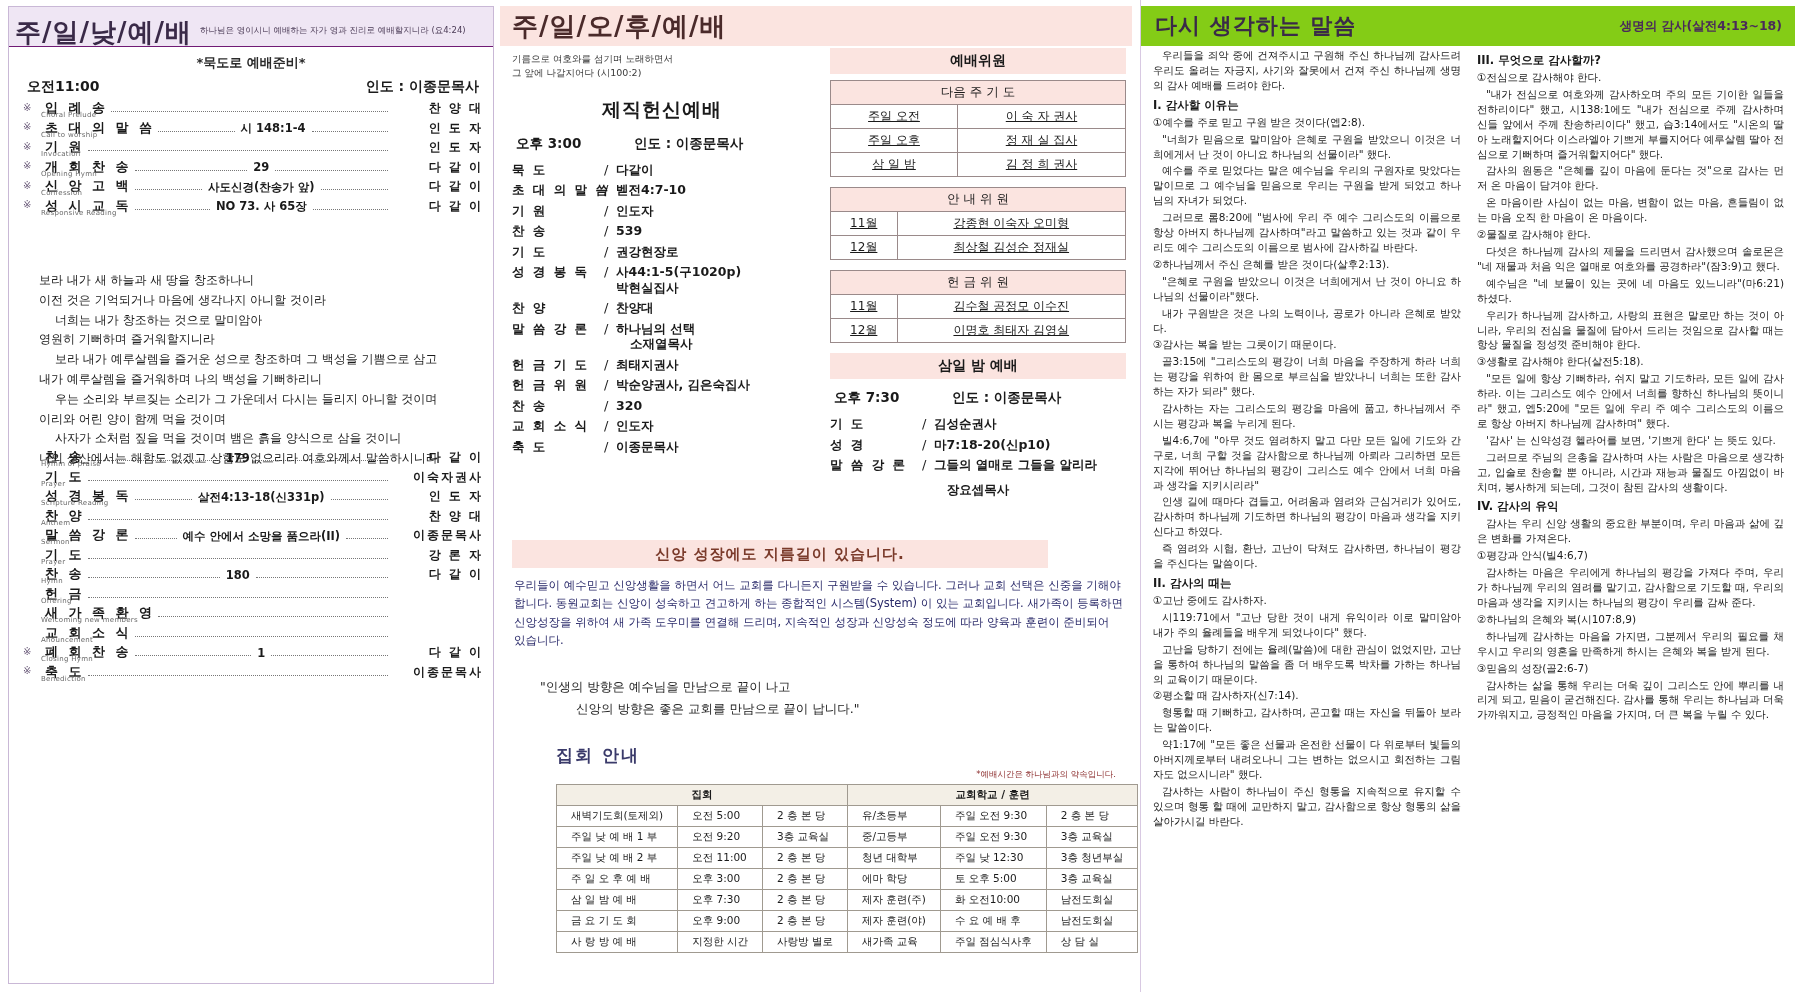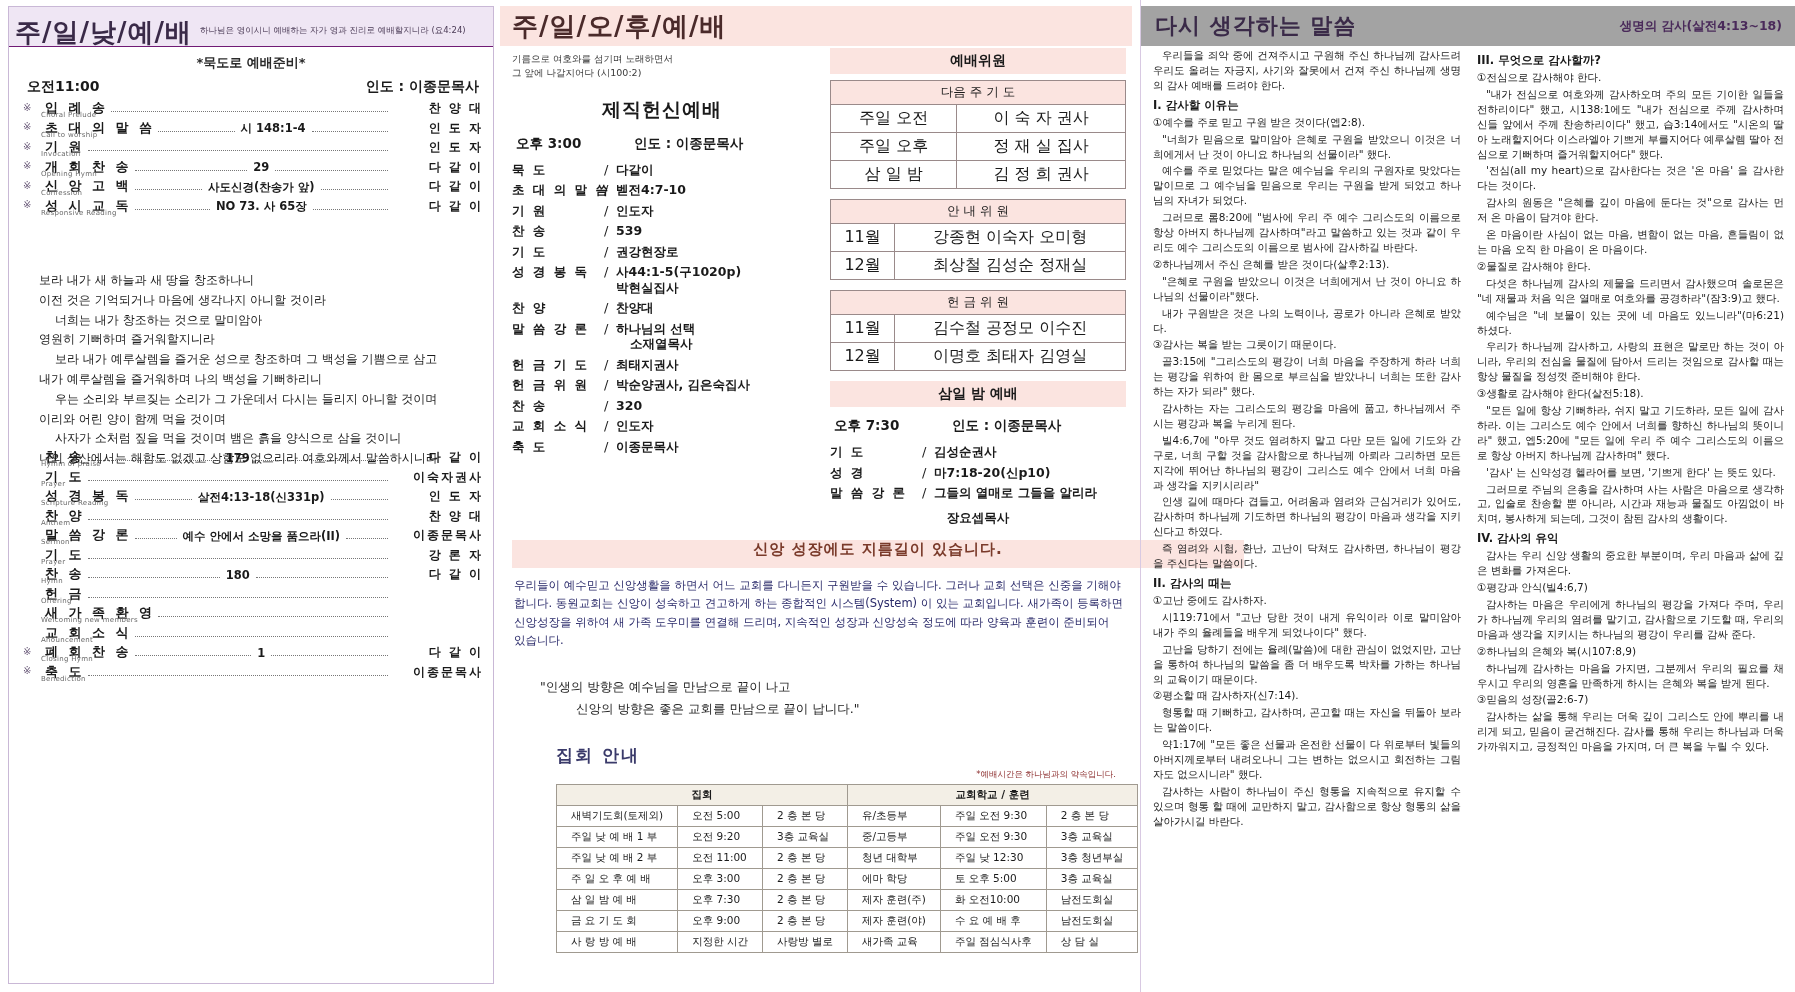--- a/index.html
+++ b/index.html
@@ -51,39 +51,39 @@
   .pko { width:92px; font-weight:bold; letter-spacing:2px; flex:none; white-space:nowrap; font-size:12.5px;}
   .psep { width:12px; flex:none; }
   .pval { font-weight:bold; font-size:12.5px; }
   .pval2 { font-weight:bold; font-size:12.5px; padding-left:104px; margin-top:-4px; margin-bottom:7px; }
   .pval3 { font-weight:bold; font-size:12.5px; padding-left:118px; margin-top:-4px; margin-bottom:7px; }
 
   .c2-right { position:absolute; left:330px; top:48px; width:296px; }
   .rt-title { text-align:center; font-size:14px; font-weight:bold; background:#fbe4e0; padding:4px 0; margin-bottom:6px; }
   table.bx { width:100%; border-collapse:collapse; font-size:12px; }
   table.bx th { background:#fbe4e0; border:1px solid #9a8a8a; padding:3px 0; font-weight:normal; font-size:12.5px; }
-  table.bx td { border:1px solid #9a8a8a; padding:3px 4px; text-align:center; font-size:16px; }
+  table.bx td { border:1px solid #9a8a8a; padding:3px 4px; text-align:center; font-size:12px;text-decoration:underline; }
   .bx-wrap { margin-bottom:10px; }
 
-  .c2-banner { position:absolute; left:12px; top:540px; width:732px; height:28px; background:#fbe4e0; display:flex; justify-content:center; }
+  .c2-banner { position:absolute; left:12px; top:540px; width:536px; height:28px; background:#fbe4e0; display:flex; align-items:center; justify-content:center; }
   .c2-banner span { font-size:15px; font-weight:bold; color:#7a3a2a; letter-spacing:1px; }
   .c2-para { position:absolute; left:14px; top:576px; width:610px; font-size:11.5px; line-height:1.6; color:#2a2a6a; }
   .c2-quote { position:absolute; left:40px; top:676px; width:580px; font-size:12.5px; line-height:1.75; color:#222; }
   .c2-quote .q2 { padding-left:36px; }
 
   .c2-info { position:absolute; left:56px; top:744px; width:560px; }
   .c2-info-title { font-size:17px; font-weight:bold; color:#3a3a6a; letter-spacing:2px; margin-bottom:2px; }
   .c2-info-note { text-align:right; font-size:8.5px; color:#8a2a2a; margin-bottom:3px; }
   table.sched { border-collapse:collapse; width:540px; font-size:10.5px; }
   table.sched th { background:#f3efe6; border:1px solid #a09a90; padding:3px 2px; font-weight:bold;text-align:center; }
   table.sched td { border:1px solid #a09a90; padding:3px 14px; white-space:nowrap;margin-top:42px; }
 
   
   .col3 { width:655px; height:992px; position:relative; border-left:1px solid #d8c9e2;}
-  .c3-head { position:absolute; left:0; top:6px; width:655px; height:40px; background:#a3a3a3; display:flex; align-items:center; justify-content:space-between; padding:8px 14px; }
+  .c3-head { position:absolute; left:0; top:6px; width:655px; height:40px; background:#84cc16; display:flex; align-items:center; justify-content:space-between; padding:8px 14px; }
   .c3-title { font-size:22px; font-weight:bold; color:#3a2a48; letter-spacing:1px; }
   .c3-ref { font-size:12.5px; font-weight:bold; color:#4a2a5a; }
   .c3-body { position:absolute; left:0; top:48px; width:655px; height:940px; display:flex; }
   .c3-colA { width:330px; padding:0 10px 0 12px; }
   .c3-colB { width:325px; padding:0 12px 0 6px; }
   .p { font-size:10.5px; line-height:1.42; text-align:justify; text-indent:9px; margin-bottom:2px; }
   .p0 { text-indent:0; }
   .h { font-size:11.5px; font-weight:bold; margin:5px 0 2px 0; }
 </style>
 </head>
@@ -547,21 +547,20 @@
           <div class="p">고난을 당하기 전에는 율례(말씀)에 대한 관심이 없었지만, 고난을 통하여 하나님의 말씀을 좀 더 배우도록 박차를 가하는 하나님의 교육이기 때문이다.</div>
           <div class="p p0">②평소할 때 감사하자(신7:14).</div>
           <div class="p">형통할 때 기뻐하고, 감사하며, 곤고할 때는 자신을 뒤돌아 보라는 말씀이다.</div>
           <div class="p">약1:17에 "모든 좋은 선물과 온전한 선물이 다 위로부터 빛들의 아버지께로부터 내려오나니 그는 변하는 없으시고 회전하는 그림자도 없으시니라" 했다.</div>
           <div class="p">감사하는 사람이 하나님이 주신 형통을 지속적으로 유지할 수 있으며 형통 할 때에 교만하지 말고, 감사함으로 항상 형통의 삶을 살아가시길 바란다.</div>
         </div>
       <div class="c3-colB" id="sermon-right">
           <div class="h">III.  무엇으로 감사할까?</div>
           <div class="p p0">①전심으로 감사해야 한다.</div>
           <div class="p">"내가 전심으로 여호와께 감사하오며 주의 모든 기이한 일들을 전하리이다" 했고, 시138:1에도 "내가 전심으로 주께 감사하며 신들 앞에서 주께 찬송하리이다" 했고, 습3:14에서도 "시온의 딸아 노래할지어다 이스라엘아 기쁘게 부를지어다 예루살렘 딸아 전심으로 기뻐하며 즐거워할지어다" 했다.</div>
-          <div class="p">'전심(all my heart)으로 감사한다는 것은 '온 마음' 을 감사한다는 것이다.</div>
           <div class="p">감사의 원동은 "은혜를 깊이 마음에 둔다는 것"으로 감사는 먼저 온 마음이 담겨야 한다.</div>
           <div class="p">온 마음이란 사심이 없는 마음, 변함이 없는 마음, 흔들림이 없는 마음 오직 한 마음이 온 마음이다.</div>
           <div class="p p0">②물질로 감사해야 한다.</div>
           <div class="p">다섯은 하나님께 감사의 제물을 드리면서 감사했으며 솔로몬은 "네 재물과 처음 익은 열매로 여호와를 공경하라"(잠3:9)고 했다.</div>
           <div class="p">예수님은 "네 보물이 있는 곳에 네 마음도 있느니라"(마6:21) 하셨다.</div>
           <div class="p">우리가 하나님께 감사하고, 사랑의 표현은 말로만 하는 것이 아니라, 우리의 전심을 물질에 담아서 드리는 것임으로 감사할 때는 항상 물질을 정성껏 준비해야 한다.</div>
           <div class="p p0">③생활로 감사해야 한다(살전5:18).</div>
           <div class="p">"모든 일에 항상 기뻐하라, 쉬지 말고 기도하라, 모든 일에 감사하라. 이는 그리스도 예수 안에서 너희를 향하신 하나님의 뜻이니라" 했고, 엡5:20에 "모든 일에 우리 주 예수 그리스도의 이름으로 항상 아버지 하나님께 감사하며" 했다.</div>
           <div class="p">'감사' 는 신약성경 헬라어를 보면, '기쁘게 한다' 는 뜻도 있다.</div>
           <div class="p">그러므로 주님의 은총을 감사하며 사는 사람은 마음으로 생각하고, 입술로 찬송할 뿐 아니라, 시간과 재능과 물질도 아낌없이 바치며, 봉사하게 되는데, 그것이 참된 감사의 생활이다.</div>

